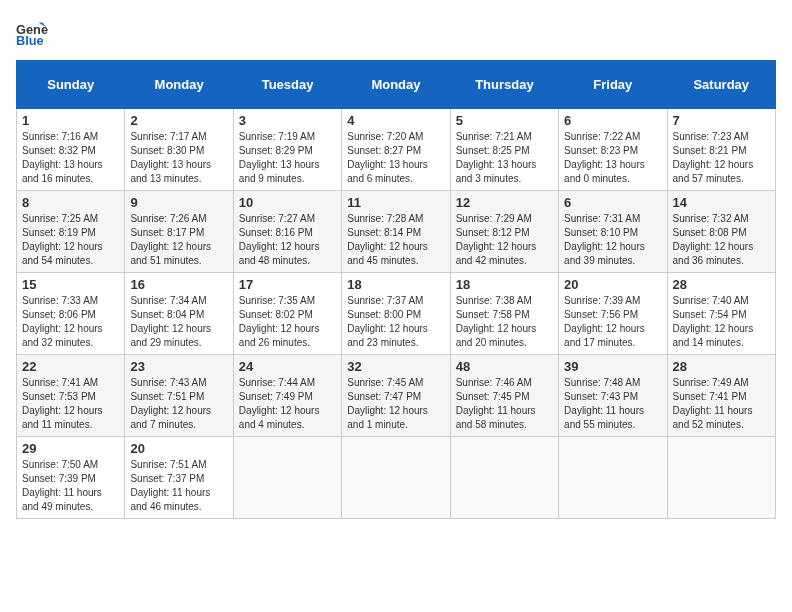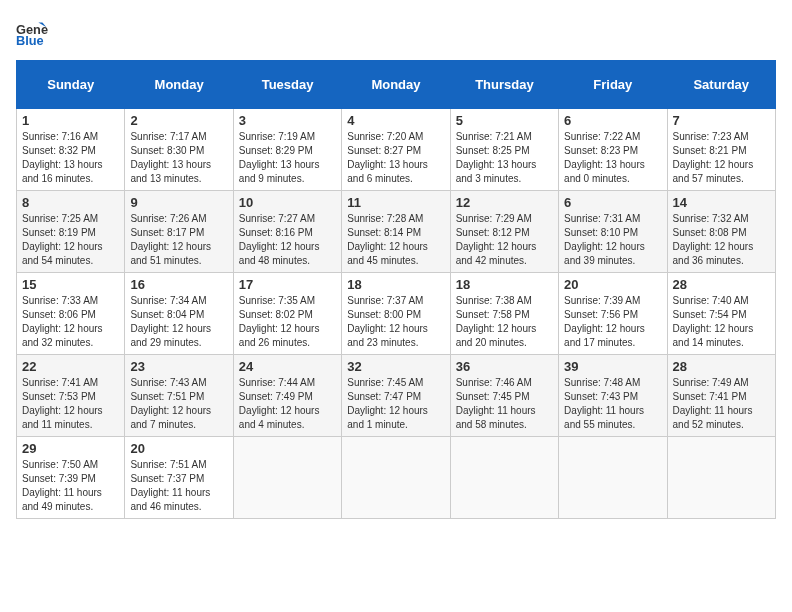--- a/index.html
+++ b/index.html
@@ -212,21 +212,21 @@
         </td>
         <td>
           <span class="day-num">24</span>
           <div class="day-detail">Sunrise: 7:44 AM<br>Sunset: 7:49 PM<br>Daylight: 12 hours and 4 minutes.</div>
         </td>
         <td>
           <span class="day-num">32</span>
           <div class="day-detail">Sunrise: 7:45 AM<br>Sunset: 7:47 PM<br>Daylight: 12 hours and 1 minute.</div>
         </td>
         <td>
-          <span class="day-num">36</span>
+          <span class="day-num">48</span>
           <div class="day-detail">Sunrise: 7:46 AM<br>Sunset: 7:45 PM<br>Daylight: 11 hours and 58 minutes.</div>
         </td>
         <td>
           <span class="day-num">39</span>
           <div class="day-detail">Sunrise: 7:48 AM<br>Sunset: 7:43 PM<br>Daylight: 11 hours and 55 minutes.</div>
         </td>
         <td>
           <span class="day-num">28</span>
           <div class="day-detail">Sunrise: 7:49 AM<br>Sunset: 7:41 PM<br>Daylight: 11 hours and 52 minutes.</div>
         </td>

